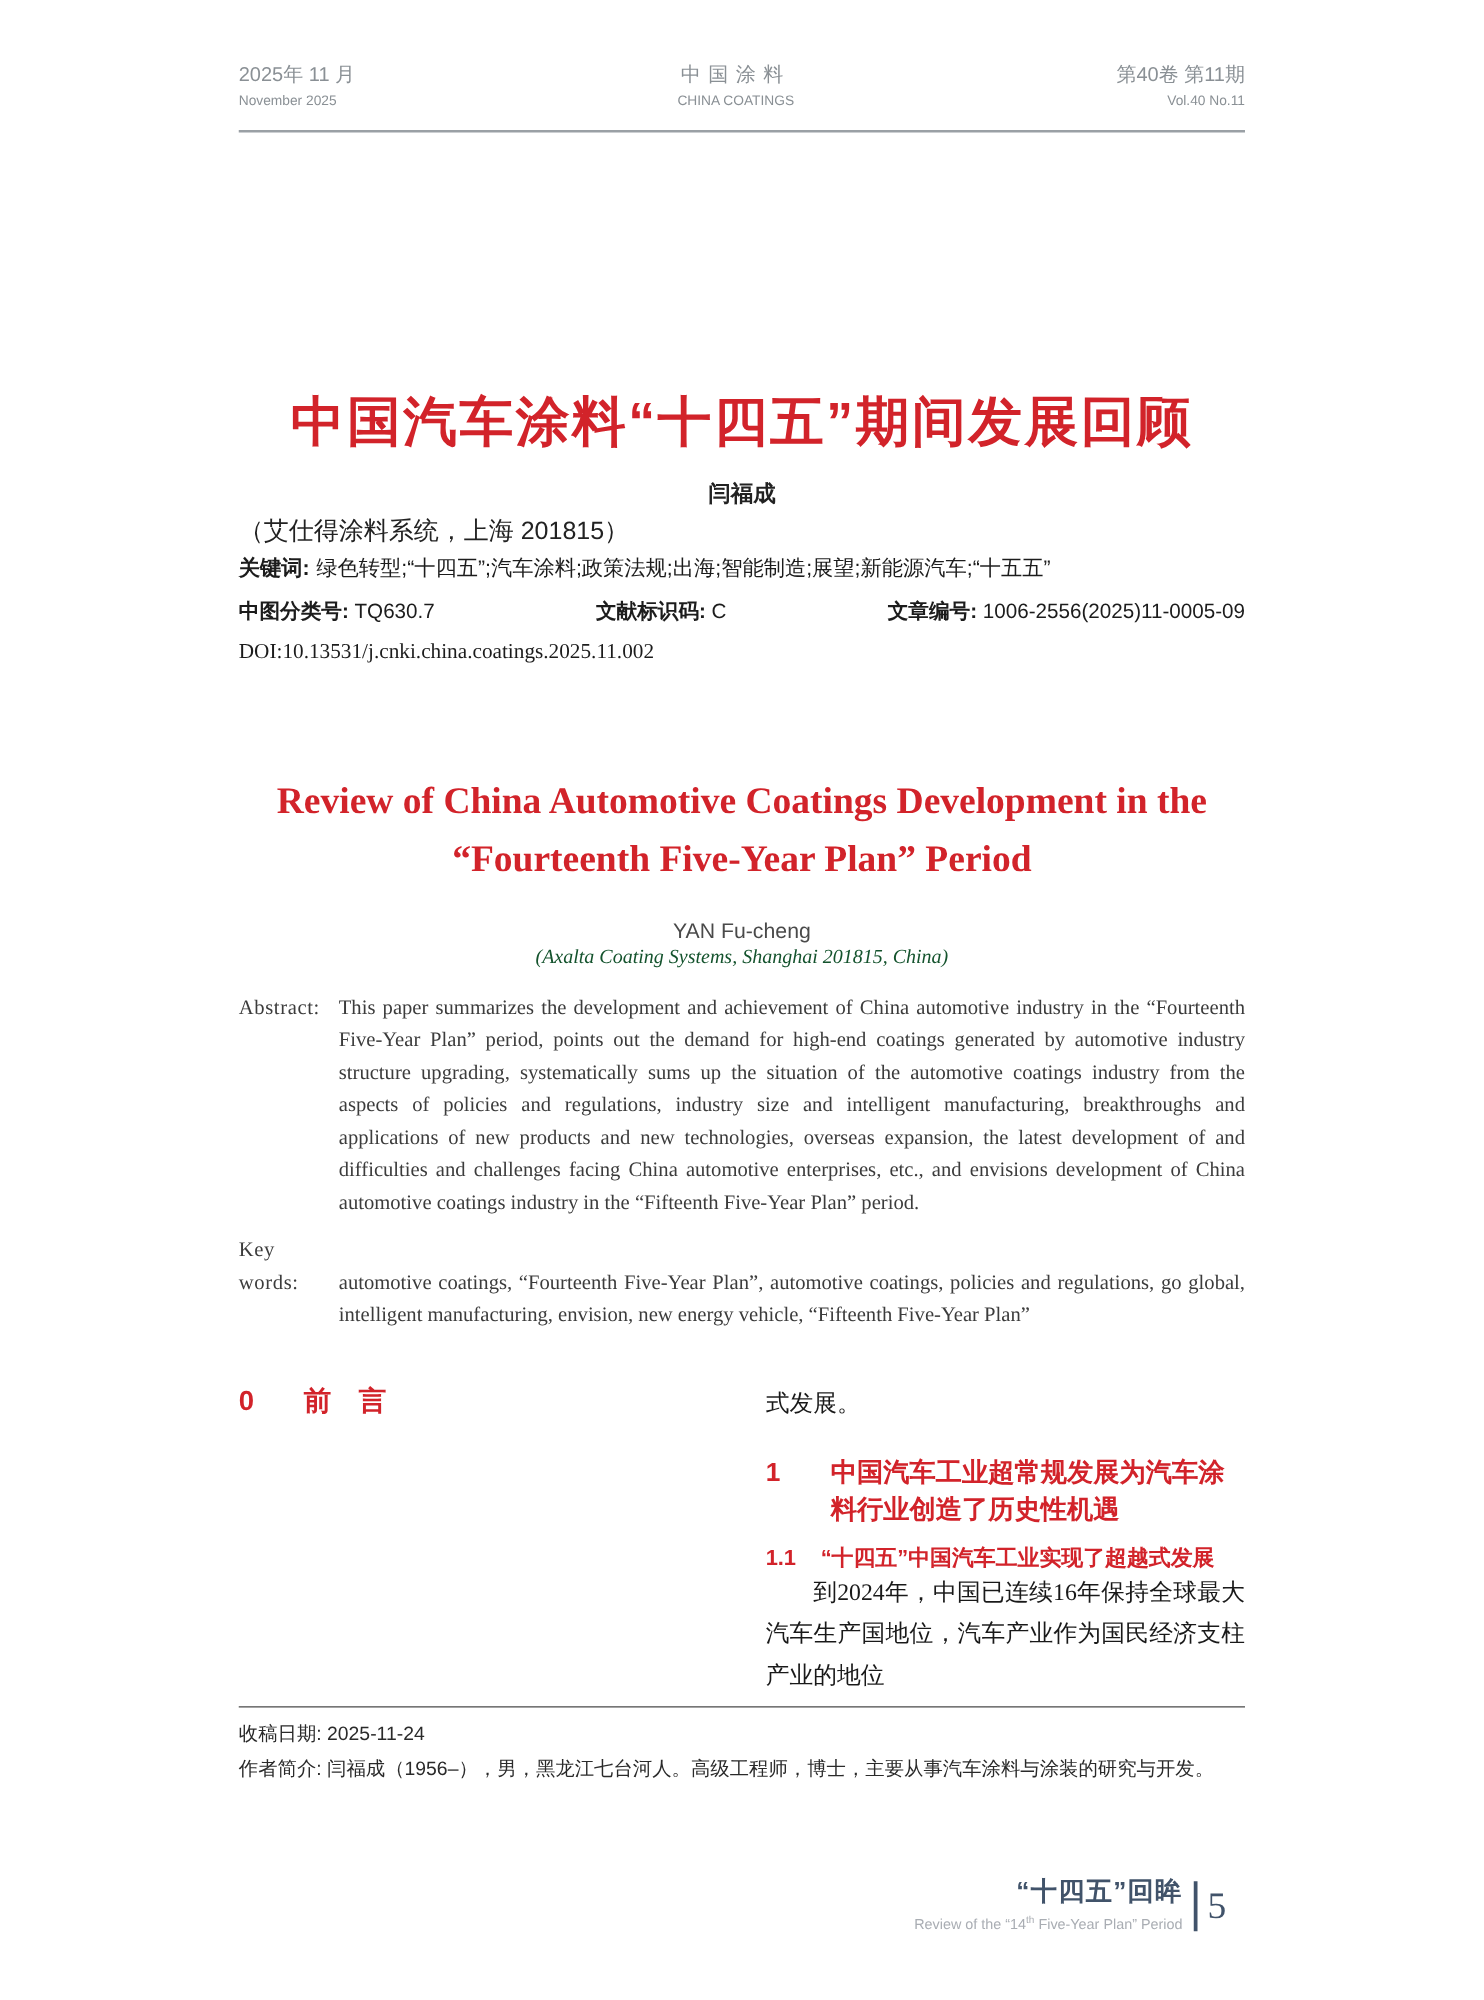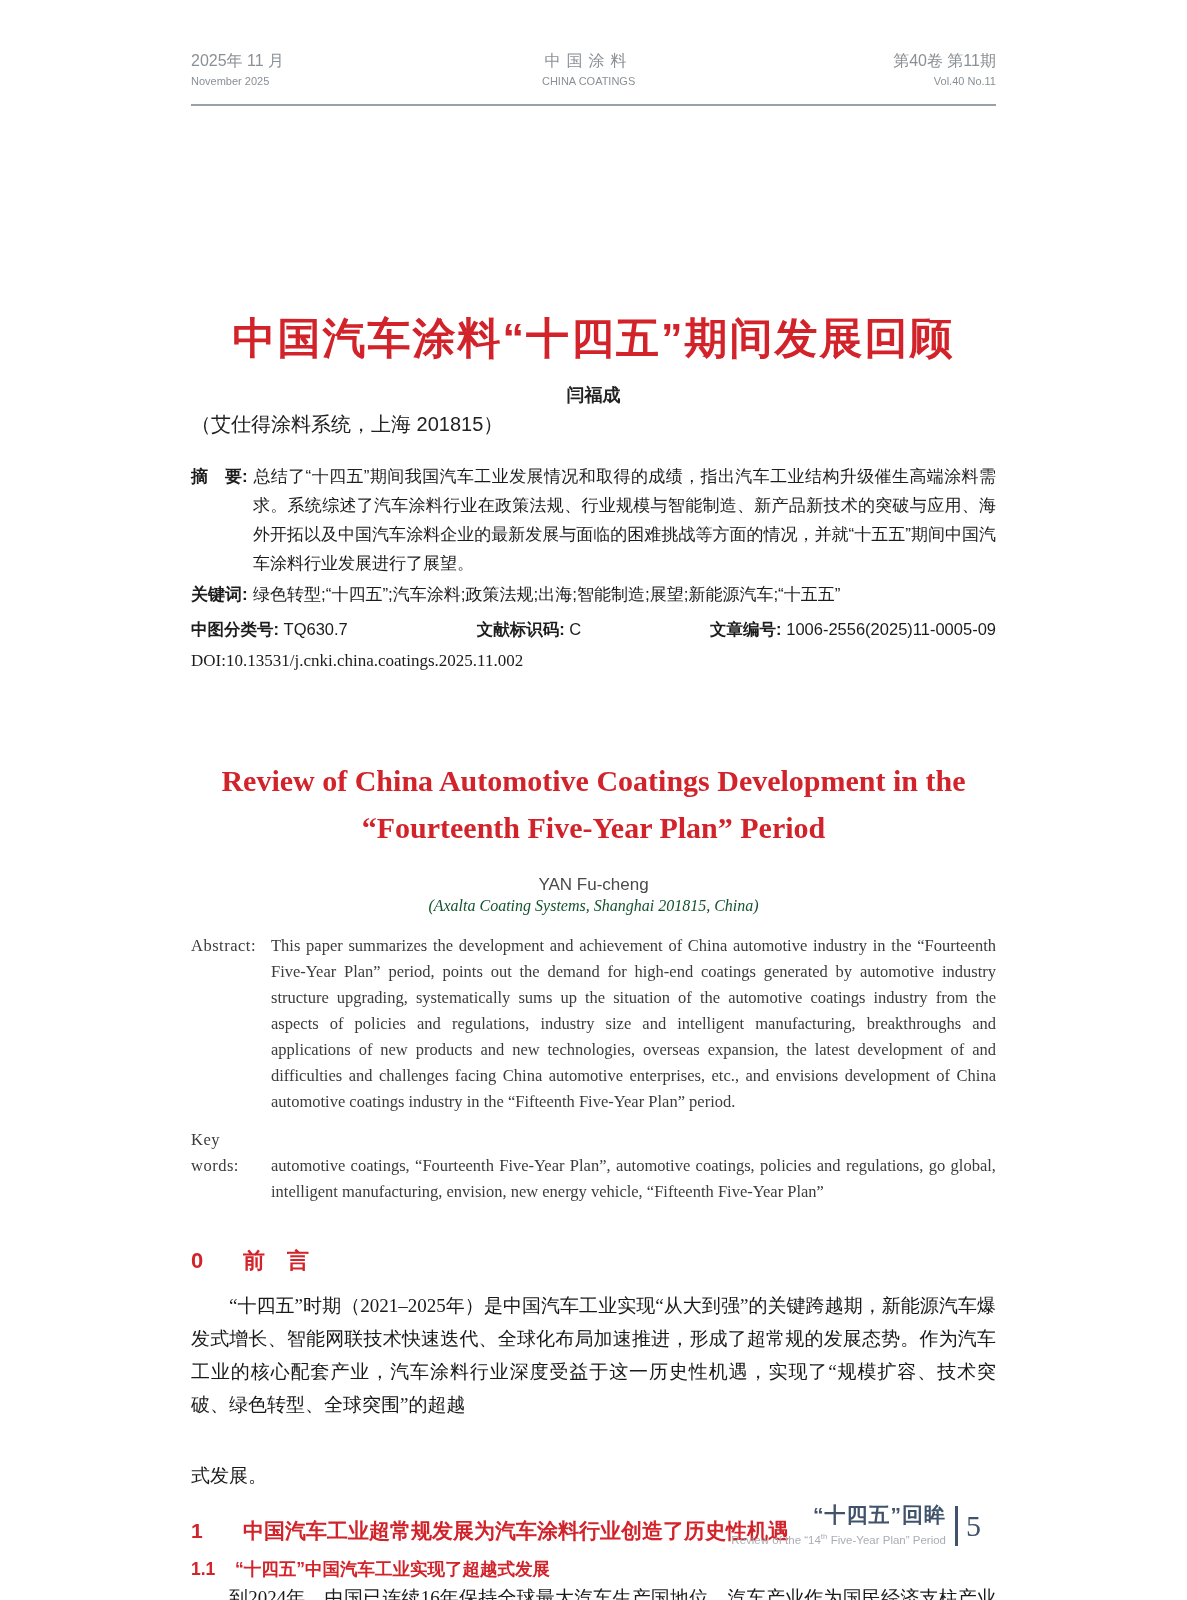--- a/index.html
+++ b/index.html
@@ -49,21 +49,21 @@
     font-style:italic;font-family:"Liberation Serif","DejaVu Serif",serif;}
   
   .hang-en{
     margin-top:18px;font-size:16.5px;line-height:26px;color:#3c3c3c;
     text-align:justify;padding-left:80px;
     font-family:"Liberation Serif","DejaVu Serif",serif;
   }
   .hang-en .hang-label{display:inline-block;width:80px;margin-left:-80px;letter-spacing:0.5px;}
   .keywords-en{margin-top:12px;}
   
-  .columns{margin-top:42px;display:flex;gap:38px;flex-direction:column;}
+  .columns{margin-top:42px;display:flex;gap:38px;}
   .col{flex:1;min-width:0;}
   .sec0-heading{color:#d2232a;font-weight:bold;font-size:22px;line-height:28px;margin-bottom:14px;}
   .sec0-heading .sec-num{display:inline-block;width:52px;}
   .body-para{
     margin:0;font-size:19px;line-height:33px;text-align:justify;color:#191919;
     font-family:"Liberation Serif","DejaVu Serif",serif;
   }
   .body-para.indent{text-indent:2em;}
   .sec1-heading{
     color:#d2232a;font-weight:bold;font-size:21px;line-height:29px;
@@ -103,23 +103,20 @@
       <div class="zh">第40卷 第11期</div>
       <div class="en">Vol.40  No.11</div>
     </div>
   </div>
   <hr class="header-rule">
 
   <h1 class="title-zh">中国汽车涂料“十四五”期间发展回顾</h1>
   <div class="author-zh">闫福成</div>
   <div class="affil-zh">（艾仕得涂料系统，上海 201815）</div>
 
-  <div class="hang-zh">
-    <span class="hang-label">摘　要:</span><span>总结了“十四五”期间我国汽车工业发展情况和取得的成绩，指出汽车工业结构升级催生高端涂料需求。系统综述了汽车涂料行业在政策法规、行业规模与智能制造、新产品新技术的突破与应用、海外开拓以及中国汽车涂料企业的最新发展与面临的困难挑战等方面的情况，并就“十五五”期间中国汽车涂料行业发展进行了展望。</span>
-  </div>
   <div class="hang-zh keywords-zh">
     <span class="hang-label">关键词:</span><span>绿色转型;“十四五”;汽车涂料;政策法规;出海;智能制造;展望;新能源汽车;“十五五”</span>
   </div>
 
   <div class="meta-row">
     <span><span class="meta-label">中图分类号: </span><span>TQ630.7</span></span>
     <span><span class="meta-label">文献标识码: </span><span>C</span></span>
     <span><span class="meta-label">文章编号: </span><span>1006-2556(2025)11-0005-09</span></span>
   </div>
   <div class="doi-line">DOI:10.13531/j.cnki.china.coatings.2025.11.002</div>
@@ -136,21 +133,20 @@
   </div>
   <div class="hang-en keywords-en">
     <span class="hang-label">Key words:</span><span>automotive coatings, “Fourteenth Five-Year Plan”, automotive coatings, policies and regulations, go global, intelligent manufacturing, envision, new energy vehicle, “Fifteenth Five-Year Plan”</span>
   </div>
 
   <div class="columns">
     <div class="col">
       <div class="sec0-heading">
         <span class="sec-num">0</span><span>前　言</span>
       </div>
-      <p class="body-para indent">“十四五”时期（2021–2025年）是中国汽车工业实现“从大到强”的关键跨越期，新能源汽车爆发式增长、智能网联技术快速迭代、全球化布局加速推进，形成了超常规的发展态势。作为汽车工业的核心配套产业，汽车涂料行业深度受益于这一历史性机遇，实现了“规模扩容、技术突破、绿色转型、全球突围”的超越</p>
     </div>
     <div class="col">
       <p class="body-para">式发展。</p>
       <div class="sec1-heading">
         <span class="sec-num">1</span><span>中国汽车工业超常规发展为汽车涂料行业创造了历史性机遇</span>
       </div>
       <div class="sec11-heading">
         <span class="sec-num">1.1</span><span>“十四五”中国汽车工业实现了超越式发展</span>
       </div>
       <p class="body-para indent">到2024年，中国已连续16年保持全球最大汽车生产国地位，汽车产业作为国民经济支柱产业的地位</p>

